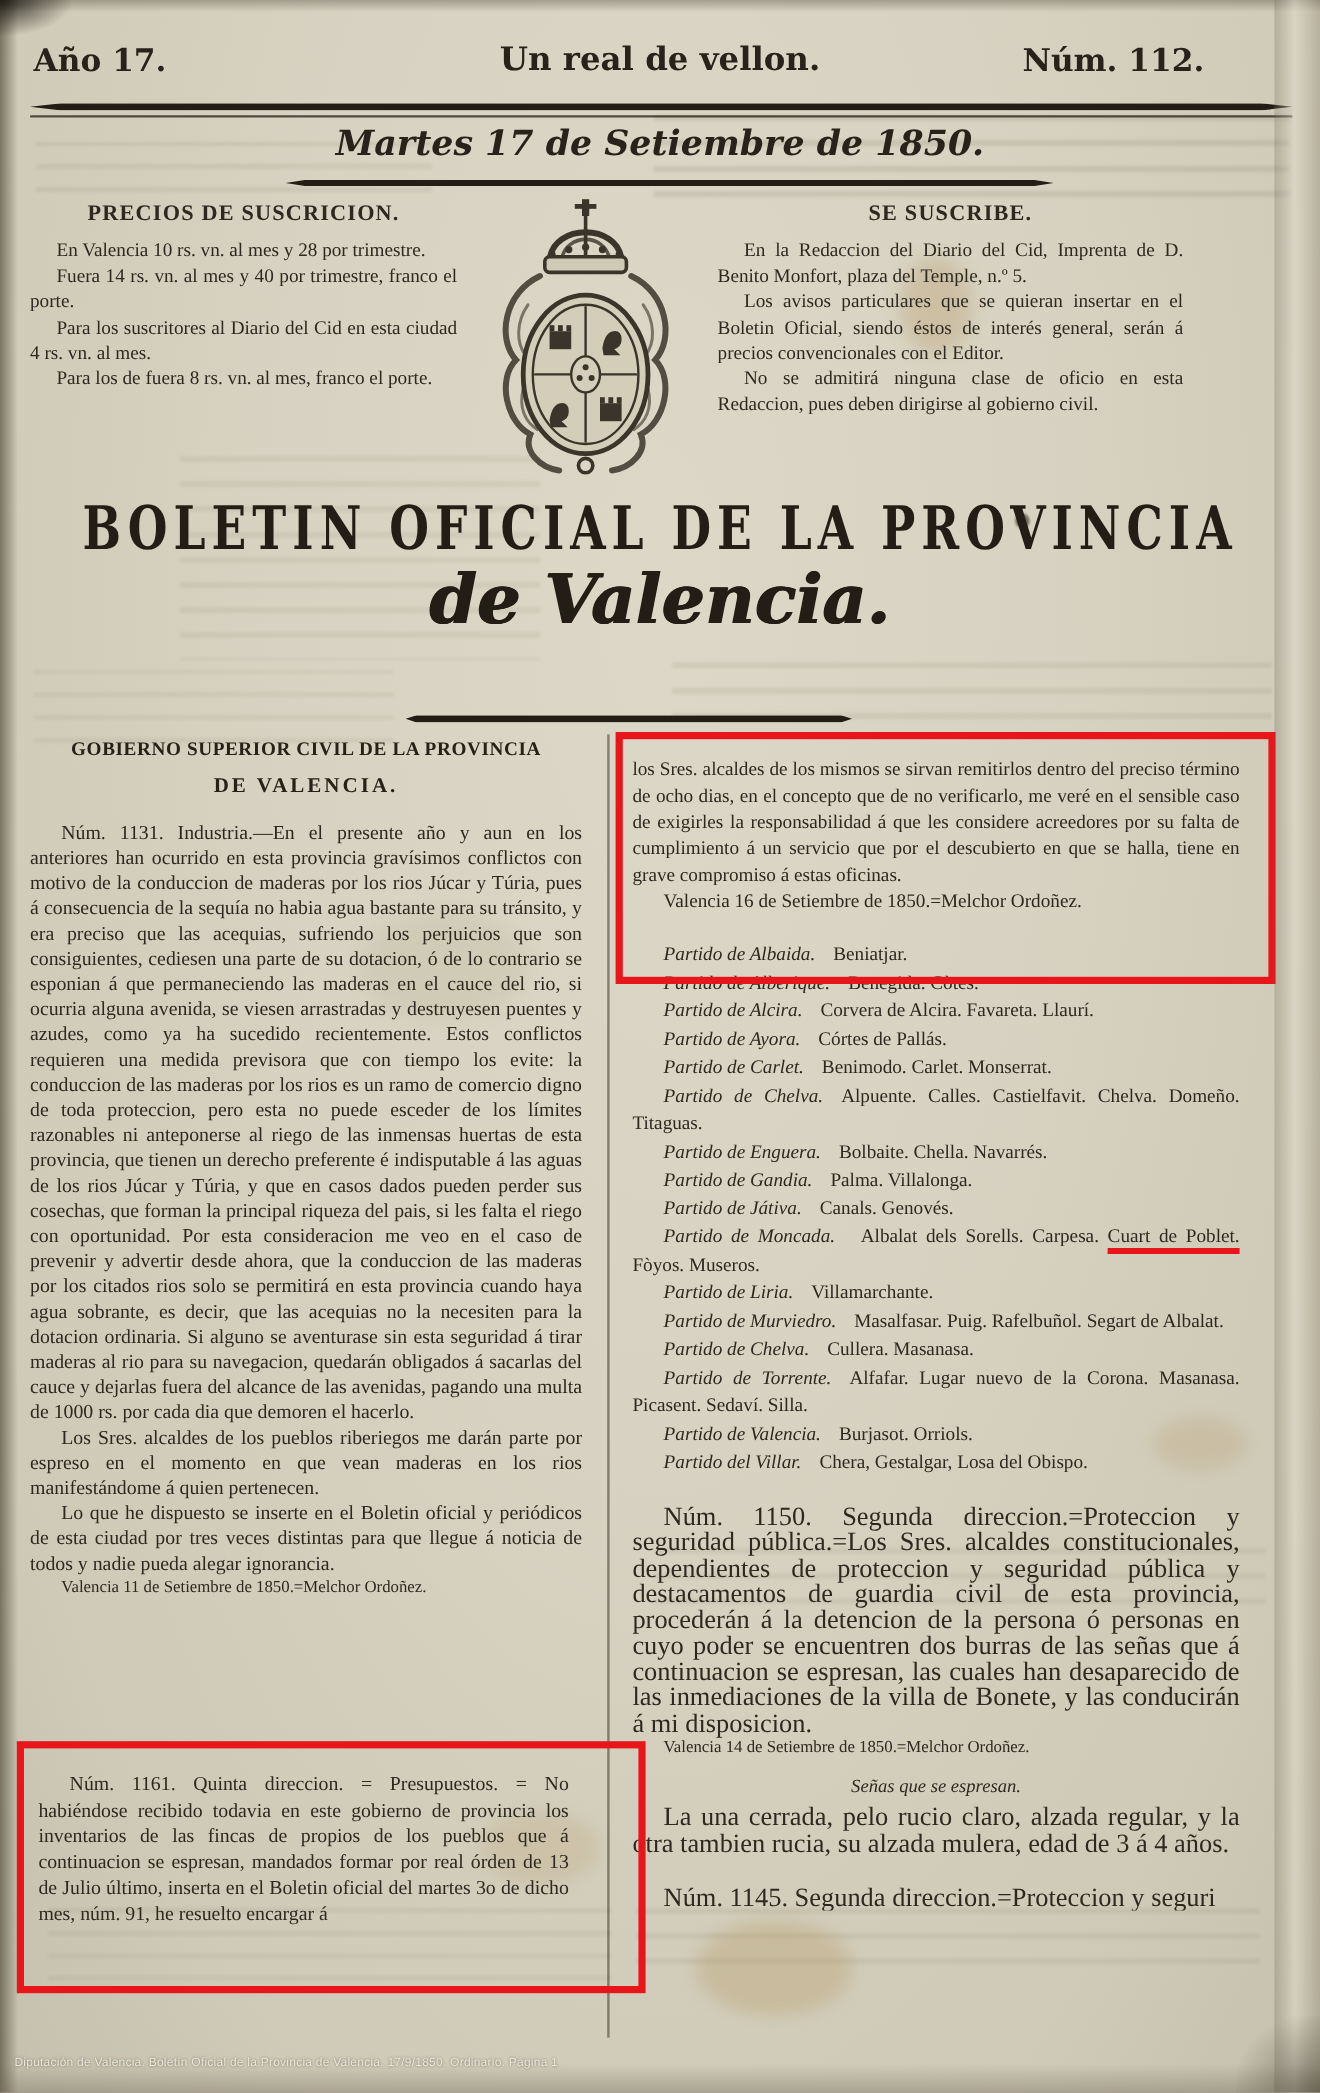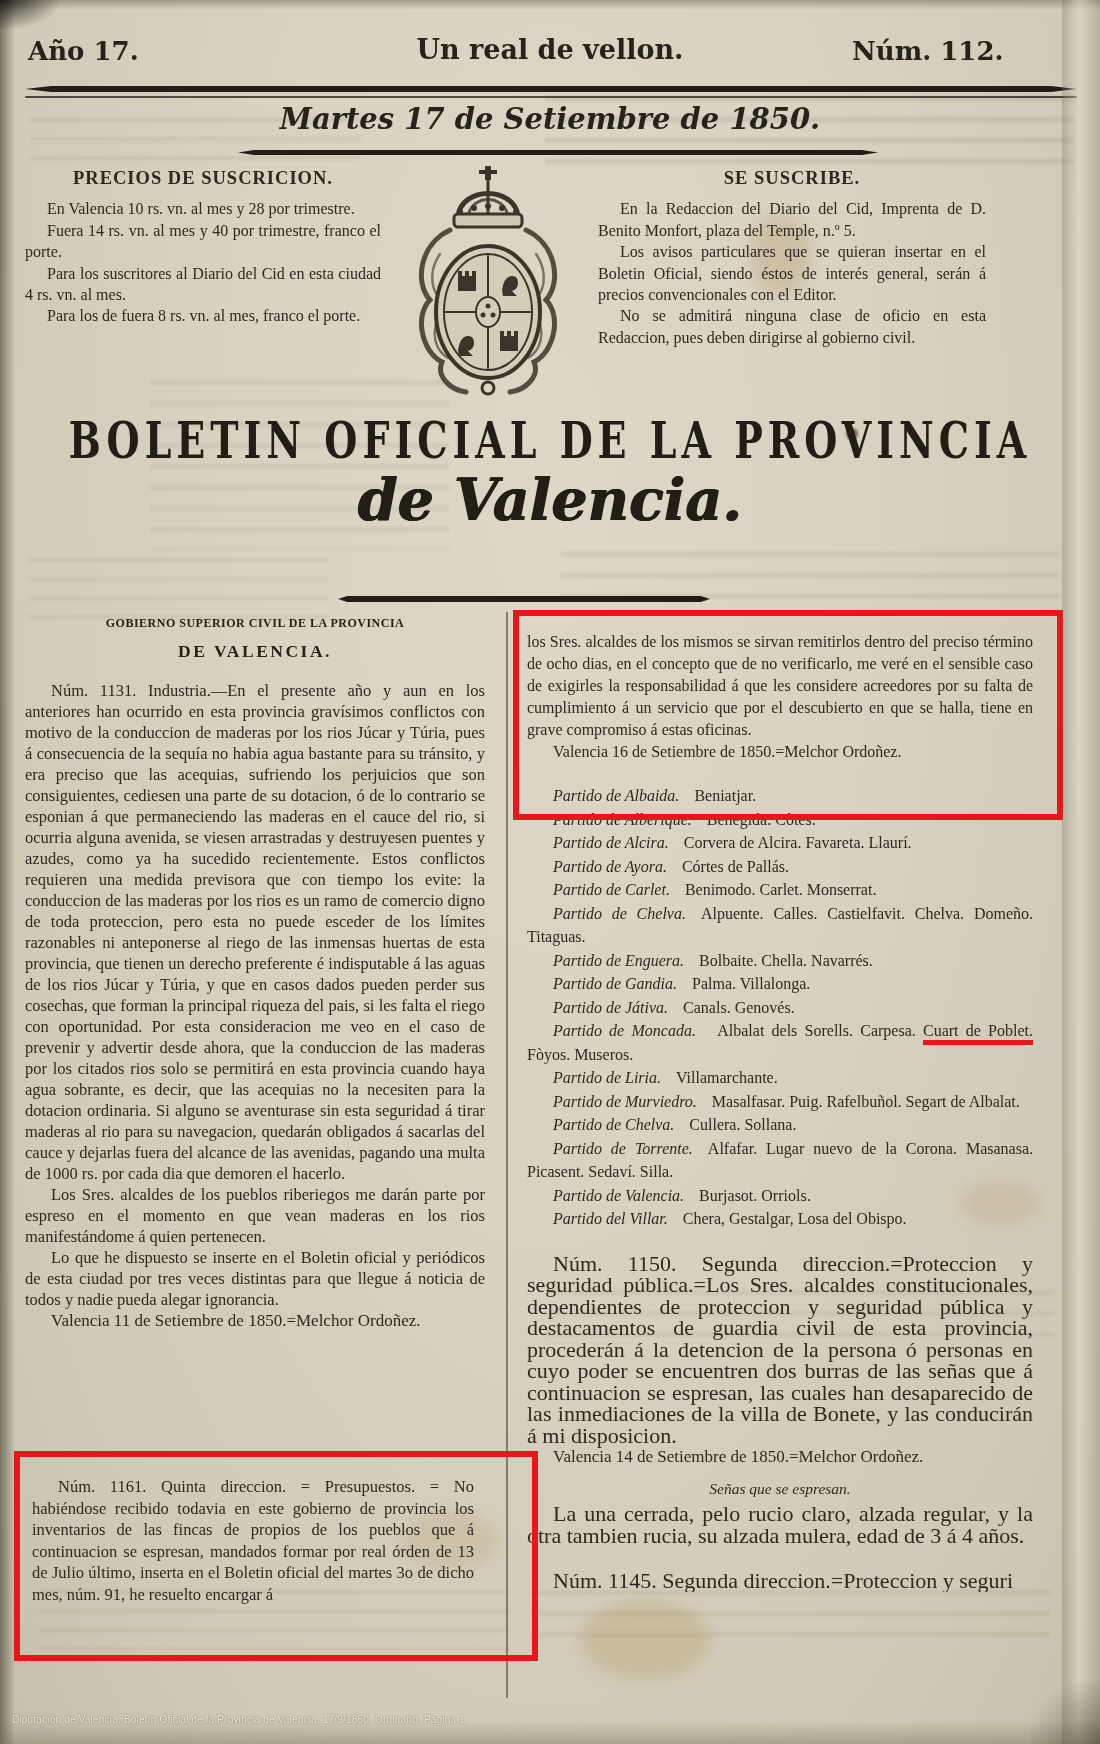--- a/index.html
+++ b/index.html
@@ -22,24 +22,24 @@
   .mblock{font-size:16px;line-height:21.4px;text-align:justify;}
   .mblock .btitle{font-weight:bold;text-align:center;font-size:18.5px;letter-spacing:1px;margin-bottom:9px;}
   .mblock p{margin:0;text-indent:22px;}
   
   .title1{width:1100px;text-align:center;font-family:"DejaVu Serif", serif;font-weight:bold;
     font-size:38px;letter-spacing:5px;color:#221e15;transform:scaleY(1.32);transform-origin:top;white-space:nowrap;}
   .title2{width:1100px;text-align:center;font-family:"DejaVu Serif", serif;font-weight:bold;font-style:italic;
     font-size:57px;color:#221e15;text-shadow:0.6px 0 currentColor,-0.6px 0 currentColor;}
   
   .col{text-align:justify;}
-  .col h3{margin:0;text-align:center;font-size:12px;letter-spacing:0.5px;color:#262218;}
+  .col h3{margin:0;text-align:center;font-size:16px;letter-spacing:0.5px;color:#262218;}
   .col h4{margin:10px 0 18px 0;text-align:center;font-size:17.5px;letter-spacing:2.5px;color:#262218;}
   .body-p{margin:0;font-size:16.5px;line-height:21px;text-indent:26px;}
-  .sigline{font-size:17px;line-height:21px;text-indent:26px;}
+  .sigline{font-size:14px;line-height:21px;text-indent:26px;}
   .rc .body-p{font-size:16px;line-height:22px;}
   .noindent{text-indent:0;}
   .nota{margin-top:9px;text-align:center;font-style:italic;font-size:15.5px;text-indent:0;}
   .plist{margin-top:21px;font-size:16px;line-height:23.5px;}
   .prow{text-indent:26px;}
   .pname{font-style:italic;margin-right:15px;}
   .redline{border-bottom:5px solid #e8151b;padding-bottom:1px;}
   .rc2{font-size:16.5px;line-height:21.5px;}
   .rc2 .body-p{font-size:22px;line-height:21.5px;}
   
@@ -195,21 +195,21 @@
       <div class="prow"><span class="pname">Partido de Gandia.</span><span>Palma. Villalonga.</span></div>
       <div class="prow"><span class="pname">Partido de Játiva.</span><span>Canals. Genovés.</span></div>
       <div class="prow">
         <span class="pname">Partido de Moncada.</span>
         <span>Albalat dels Sorells. Carpesa.</span>
         <span class="redline">Cuart de Poblet.</span>
         <span>Fòyos. Museros.</span>
       </div>
       <div class="prow"><span class="pname">Partido de Liria.</span><span>Villamarchante.</span></div>
       <div class="prow"><span class="pname">Partido de Murviedro.</span><span>Masalfasar. Puig. Rafelbuñol. Segart de Albalat.</span></div>
-      <div class="prow"><span class="pname">Partido de Chelva.</span><span>Cullera. Sollana.</span></div>
+      <div class="prow"><span class="pname">Partido de Chelva.</span><span>Cullera. Masanasa.</span></div>
       <div class="prow"><span class="pname">Partido de Torrente.</span><span>Alfafar. Lugar nuevo de la Corona. Masanasa. Picasent. Sedaví. Silla.</span></div>
       <div class="prow"><span class="pname">Partido de Valencia.</span><span>Burjasot. Orriols.</span></div>
       <div class="prow"><span class="pname">Partido del Villar.</span><span>Chera, Gestalgar, Losa del Obispo.</span></div>
     </div>
 
     <div class="rc2">
       <p class="body-p" style="margin-top:22px;">Núm. 1150. Segunda direccion.=Proteccion y seguridad pública.=Los Sres. alcaldes constitucionales, dependientes de proteccion y seguridad pública y destacamentos de guardia civil de esta provincia, procederán á la detencion de la persona ó personas en cuyo poder se encuentren dos burras de las señas que á continuacion se espresan, las cuales han desaparecido de las inmediaciones de la villa de Bonete, y las conducirán á mi disposicion.</p>
       <div class="sigline" style="line-height:21.5px;">Valencia 14 de Setiembre de 1850.=Melchor Ordoñez.</div>
       <div class="nota" style="margin-top:10px;margin-bottom:4px;">Señas que se espresan.</div>
       <p class="body-p">La una cerrada, pelo rucio claro, alzada regular, y la otra tambien rucia, su alzada mulera, edad de 3 á 4 años.</p>

